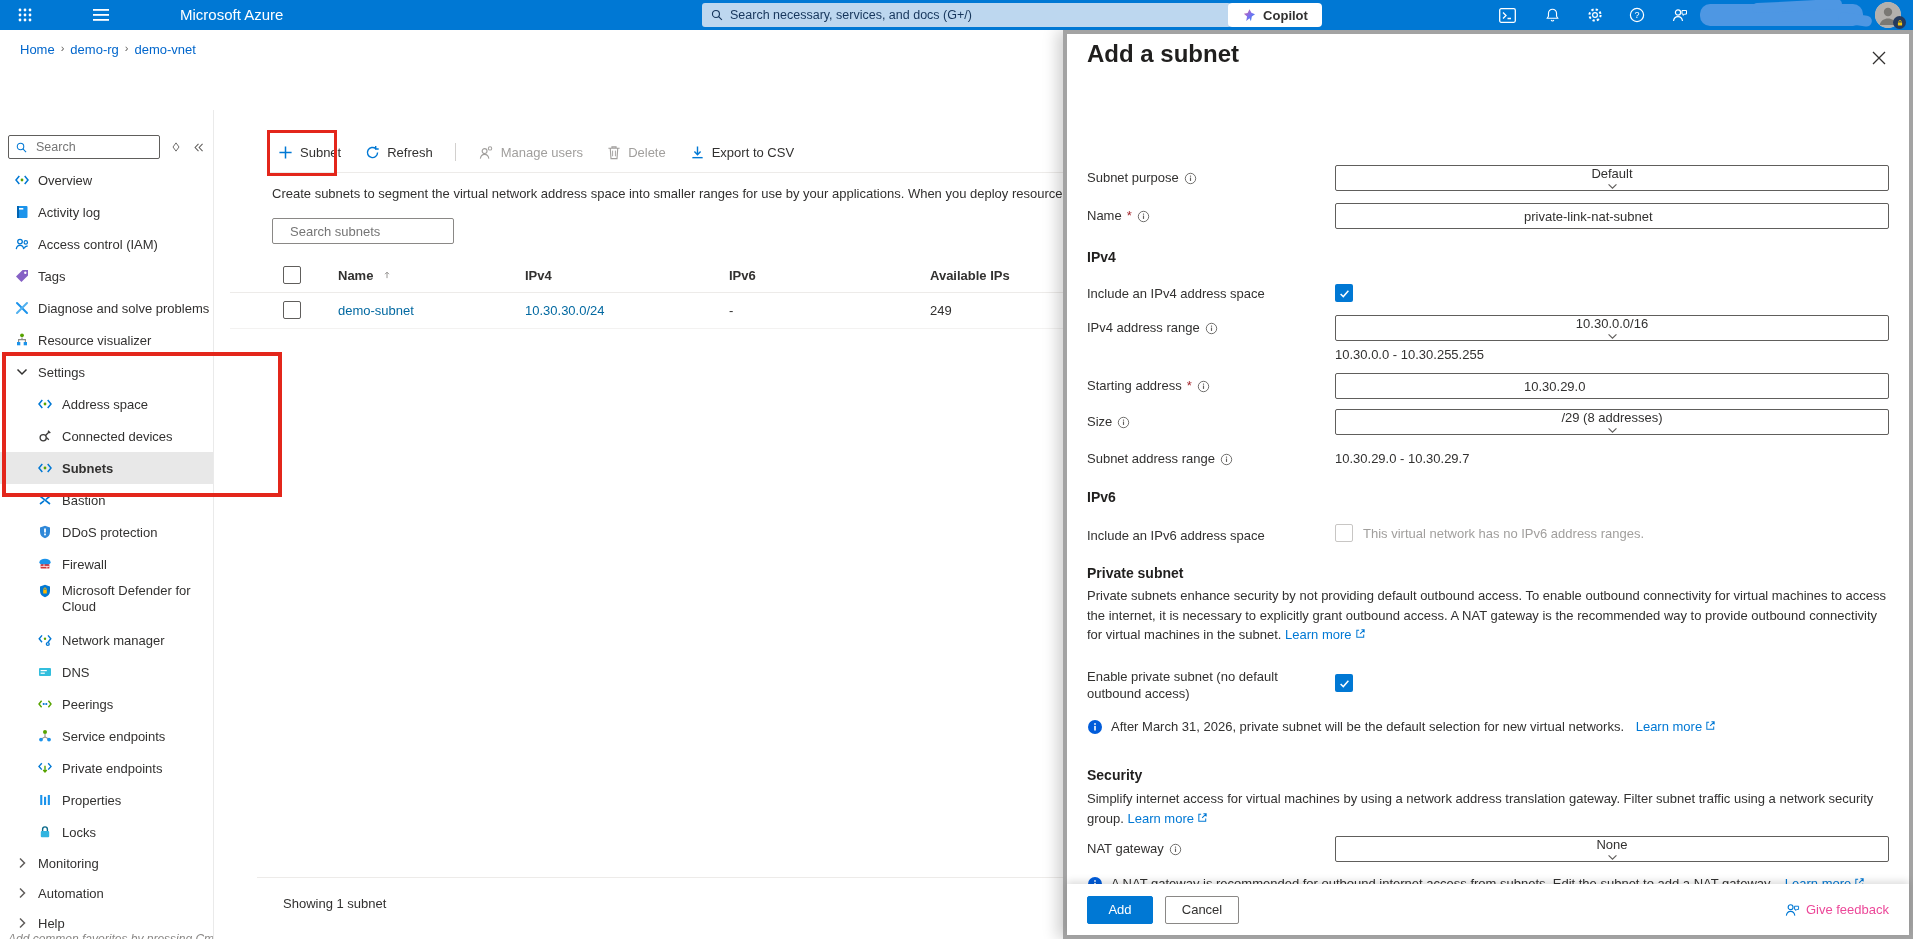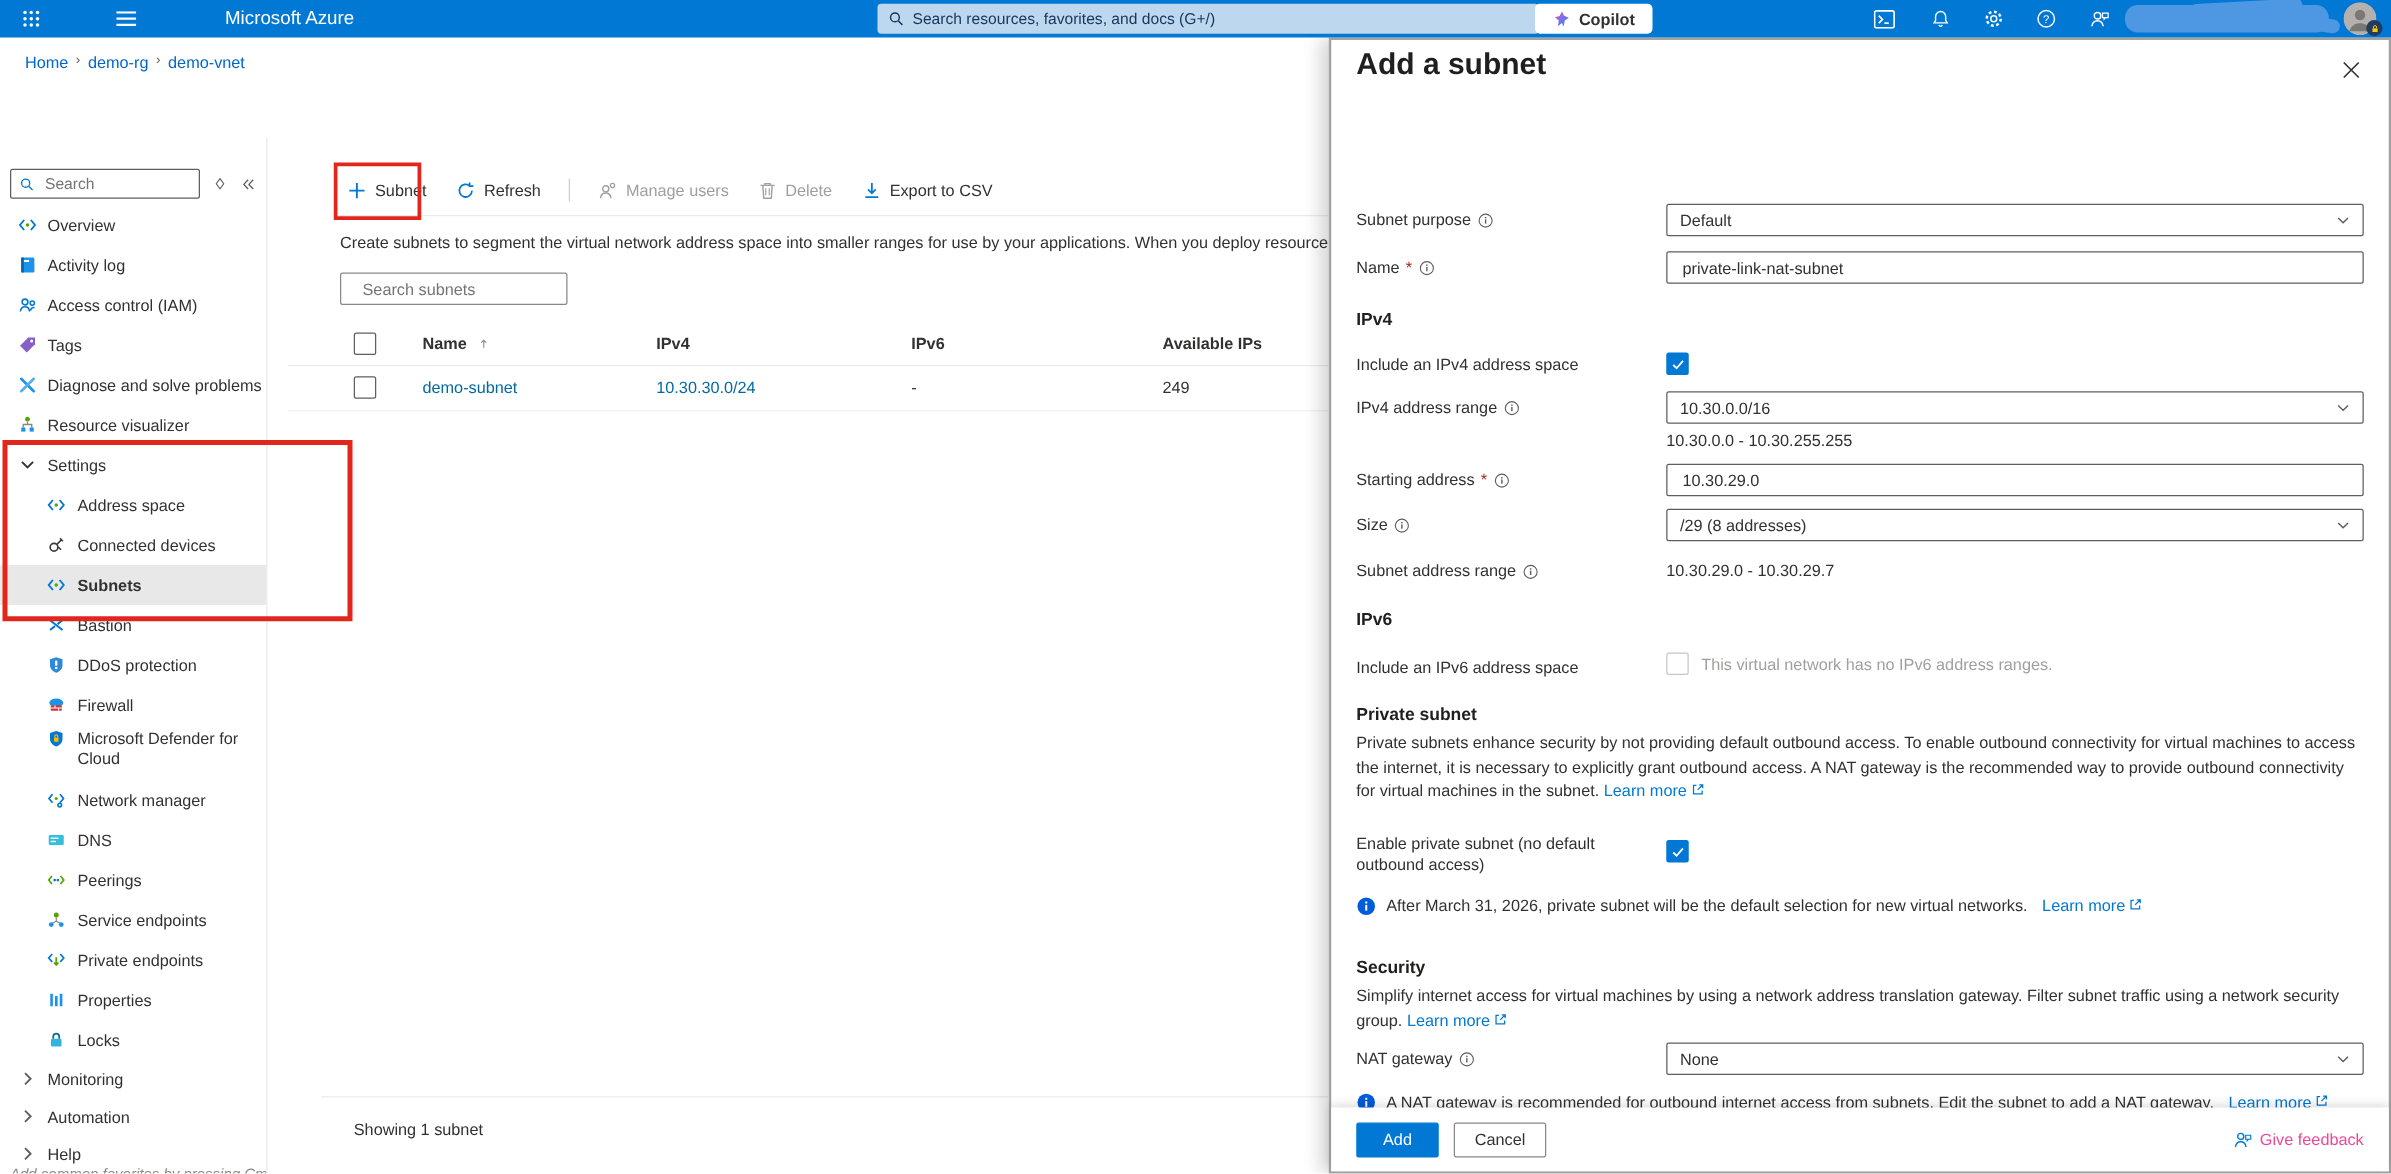--- a/index.html
+++ b/index.html
@@ -72,29 +72,29 @@
   .ct-bottomline{position:absolute;left:27px;right:0;top:767px;height:1px;background:#edebe9;}
   .ct-status{position:absolute;left:53px;top:786px;color:#323130;}
 
   
   .red-box{position:absolute;border:3px solid #e3261b;pointer-events:none;z-index:50;}
   .rb-sidebar{left:2px;top:352px;width:272px;height:137px;border-width:4px;}
   .rb-subnet{left:267px;top:130px;width:64px;height:40px;}
 
   
   .panel{position:absolute;left:1063px;top:30px;width:850px;height:909px;background:#fff;
-         border:2px solid #a3a3a3;box-sizing:border-box;z-index:55;box-shadow:-6px 0 14px rgba(0,0,0,.18);}
+         border:4px solid #a3a3a3;box-sizing:border-box;z-index:55;box-shadow:-6px 0 14px rgba(0,0,0,.18);}
   .pn-close{position:absolute;top:10px;right:16px;width:28px;height:28px;display:flex;align-items:center;justify-content:center;cursor:pointer;}
   .pn-title{position:absolute;left:20px;top:6px;font-size:24px;font-weight:bold;color:#201f1e;}
   .pn-intro{position:absolute;left:20px;top:55px;width:795px;line-height:1.45;}
   .prow{position:absolute;left:20px;right:16px;}
   .plabel{position:absolute;left:0;top:0;line-height:26px;display:flex;align-items:center;gap:5px;white-space:nowrap;}
   .pctrl{position:absolute;left:248px;right:4px;top:0;}
   .field{height:26px;border:1px solid #605e5c;border-radius:2px;background:#fff;display:flex;align-items:center;
-         padding:0 10px;box-sizing:border-box;justify-content:space-between;cursor:pointer;}
+         padding:0 10px;box-sizing:border-box;justify-content:space-between;cursor:pointer;flex-direction:column;}
   .field input{border:none;outline:none;flex:1;font-size:13px;font-family:"Liberation Sans",sans-serif;color:#323130;background:transparent;}
   .sechdr{position:absolute;left:20px;font-size:14px;font-weight:bold;color:#201f1e;}
   .ppara{position:absolute;left:20px;width:806px;line-height:1.5;}
   .req{color:#a4262c;}
   .checkbox-on{width:18px;height:18px;background:#0078d4;border-radius:2px;display:flex;align-items:center;justify-content:center;cursor:pointer;}
   .checkbox-dis{width:18px;height:18px;border:1px solid #c8c6c4;border-radius:2px;background:#fff;box-sizing:border-box;}
   .gray{color:#a19f9d;}
   .helper{color:#323130;}
   .inforow{display:flex;align-items:flex-start;gap:8px;line-height:1.4;}
   .pn-footer{position:absolute;left:0;right:0;bottom:0;height:51px;background:#fff;z-index:5;
@@ -260,21 +260,21 @@
             <rect y="10" width="16" height="1.8"></rect>
           </g>
       </svg>
     </div>
     <div class="brand">Microsoft Azure</div>
 
     <div class="tb-search">
       <svg width="14" height="14" viewBox="0 0 16 16" style="color:#16365c">
           <use href="#i-search"></use>
         </svg>
-      <span>Search resources, favorites, and docs (G+/)</span>
+      <span>Search necessary, services, and docs (G+/)</span>
     </div>
 
     <div class="copilot">
       <svg width="15" height="15" viewBox="0 0 16 16">
         <defs>
             <linearGradient id="cg" x1="0" y1="0" x2="1" y2="1">
           <stop offset="0" stop-color="#e2618b"></stop>
               <stop offset=".5" stop-color="#7b6ff0"></stop>
               <stop offset="1" stop-color="#2a8de9"></stop>
         </linearGradient>

